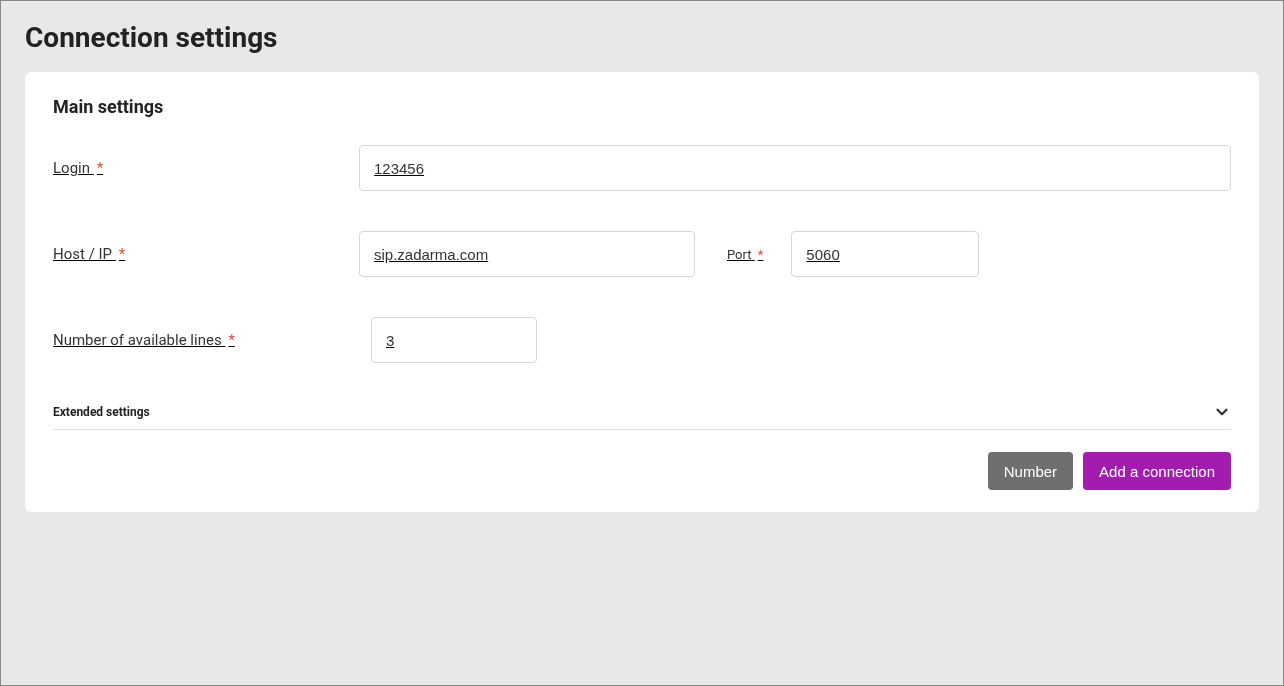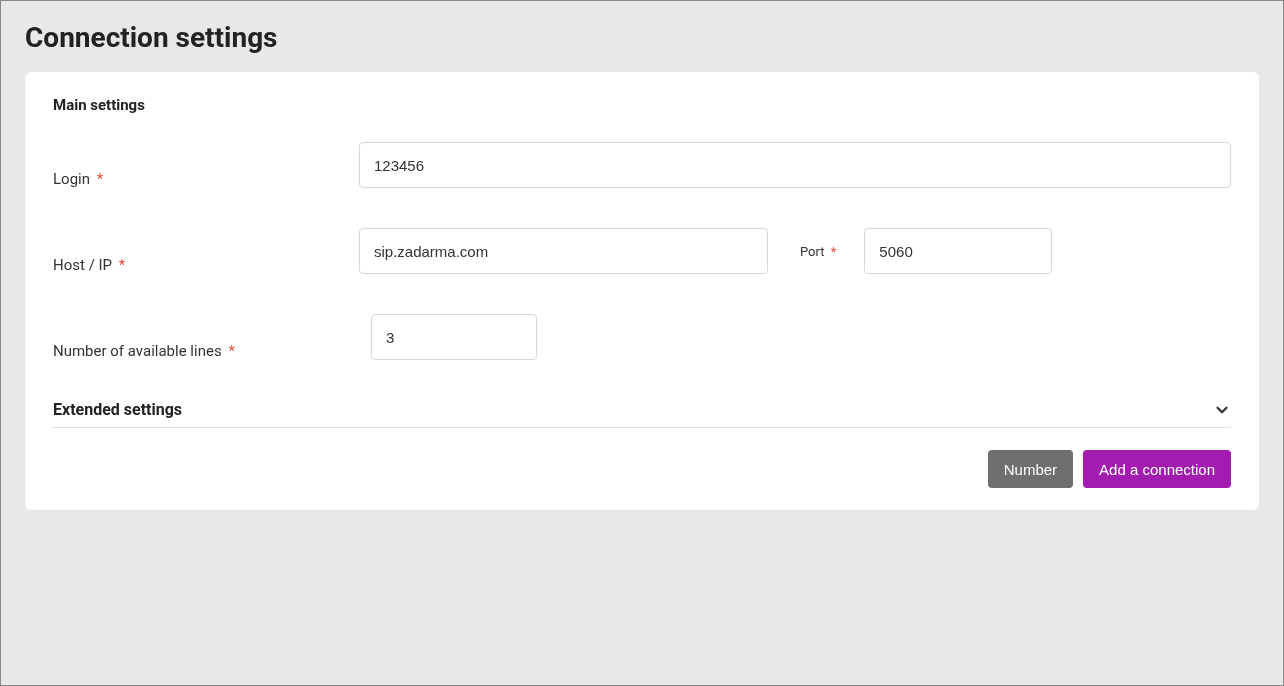--- a/index.html
+++ b/index.html
@@ -23,29 +23,30 @@
       font-weight: 700;
       color: #222;
       padding: 20px 0 18px 0;
     }
     .panel {
       background: #fff;
       border-radius: 6px;
       padding: 24px 28px 22px 28px;
     }
     .section-title {
-      font-size: 15px;
+      font-size: 18px;
       font-weight: 700;
       color: #222;
       margin-bottom: 28px;
     }
     .form-row {
       display: flex;
-      align-items: flex-end;
+      align-items: center;
       margin-bottom: 40px;
+      text-decoration: underline;
     }
     .form-row.tight {
       margin-bottom: 40px;
       gap: 12px;
     }
     .label-col {
       width: 306px;
       flex-shrink: 0;
       font-size: 15px;
       color: #333;
@@ -68,21 +69,21 @@
       border-radius: 4px;
       font-size: 15px;
       color: #333;
       background: #fff;
       outline: none;
     }
     .text-input.full {
       flex: 1;
     }
     .text-input.host {
-      width: 409px;
+      width: 336px;
     }
     .text-input.port {
       width: 188px;
     }
     .text-input.lines {
       width: 166px;
     }
     .password-wrapper {
       position: relative;
       flex: 1;
@@ -125,21 +126,21 @@
     .extended-header {
       display: flex;
       align-items: center;
       justify-content: space-between;
       border-bottom: 1px solid #e0e0e0;
       padding-bottom: 8px;
       margin-top: 12px;
       cursor: pointer;
     }
     .extended-title {
-      font-size: 16px;
+      font-size: 12px;
       font-weight: 700;
       color: #222;
     }
     .chevron {
       display: flex;
       align-items: center;
     }
     .actions {
       display: flex;
       justify-content: flex-end;

